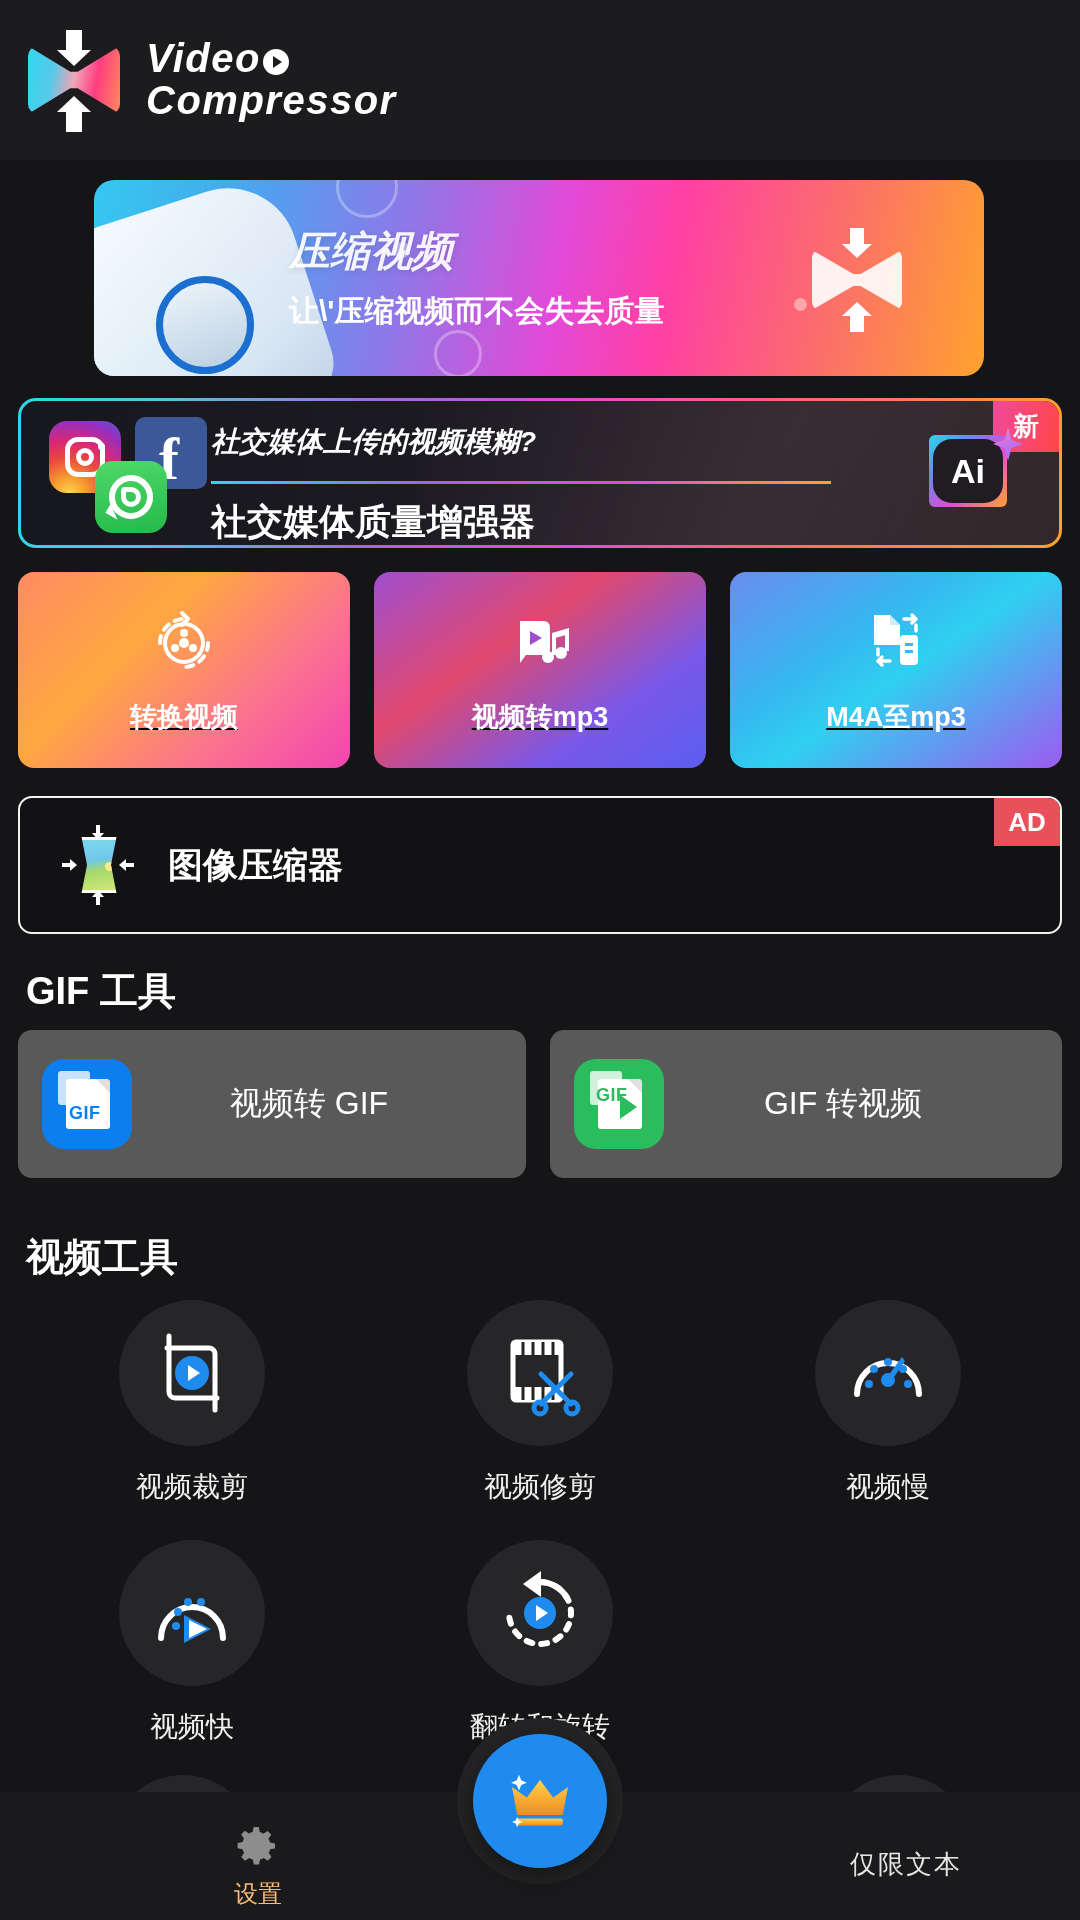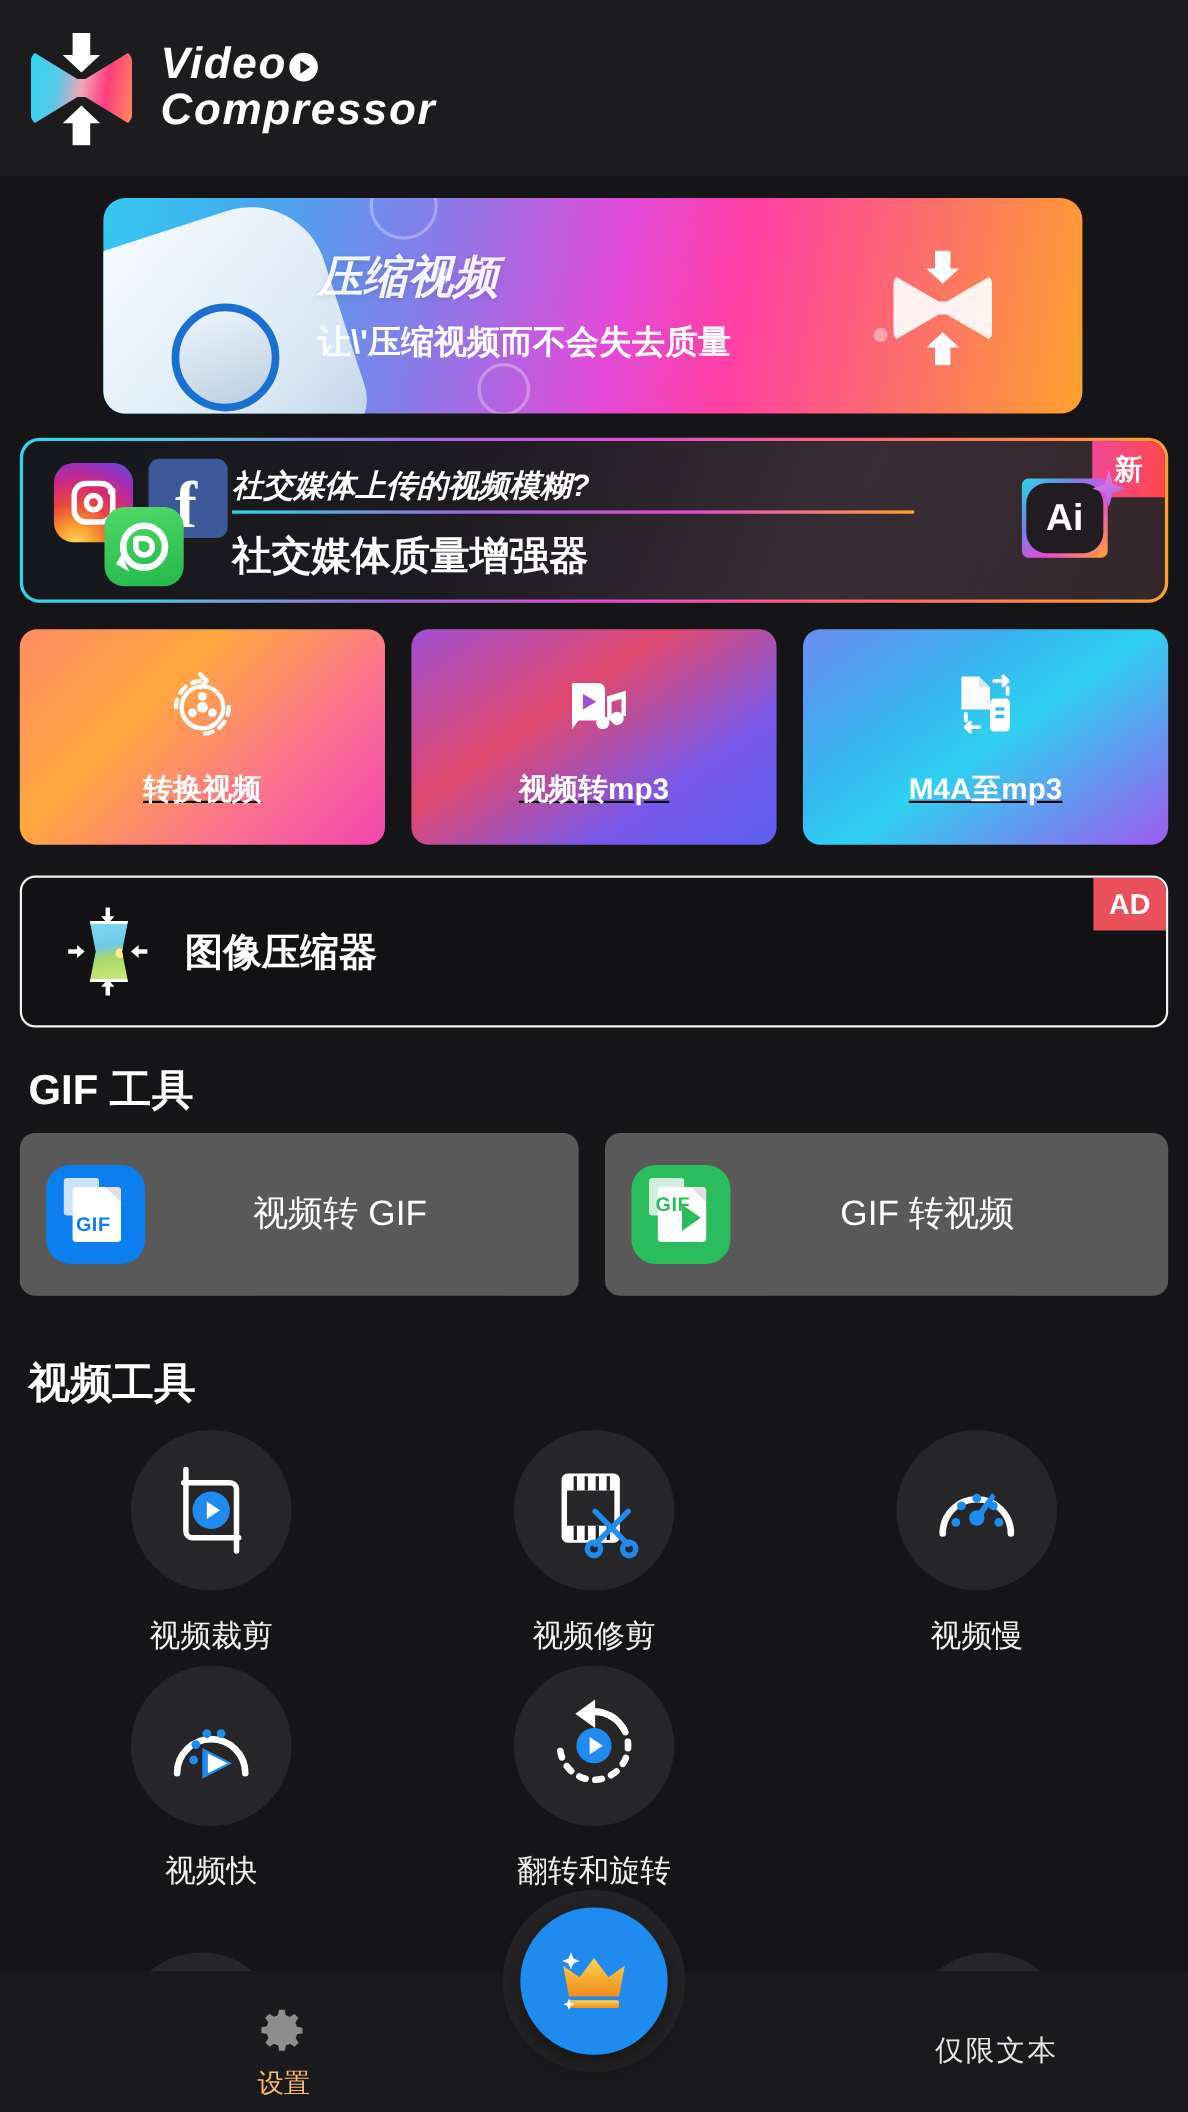--- a/index.html
+++ b/index.html
@@ -118,21 +118,21 @@
   .sq.fb { left: 92px; top: 0px; background: #3b5998; border-radius: 10px; }
   .fb-f { position:absolute; left: 24px; top: 12px; color:#fff; font-size:60px; font-weight:700;
           font-family:"Liberation Serif",serif; line-height:1; }
   .sq.wa { left: 52px; top: 44px; background: linear-gradient(170deg,#4fd968,#25b84b); border-radius: 18px; }
   .wa-c { position:absolute; left:14px; top:14px; width:44px; height:44px; border:6px solid #fff; border-radius:50%; }
   .wa-t { position:absolute; left:12px; top:46px; width:0;height:0;
           border-left:14px solid #fff; border-top:10px solid transparent; border-bottom:0 solid transparent;
           transform: rotate(30deg); }
   .wa-h { position:absolute; left:26px; top:26px; width:20px; height:20px; border:5px solid #fff; border-radius: 4px 10px 10px 10px; }
   .ai-texts { position: absolute; left: 190px; top: 22px; }
-  .ai-q { font-size: 28px; font-style: italic; font-weight: 700; color: #fff; padding-bottom: 3px; }
+  .ai-q { font-size: 28px; font-style: italic; font-weight: 700; color: #fff; padding-bottom: 20px; }
   .ai-rule { width: 620px; height: 3px; background: linear-gradient(90deg,#2ad8e8,#9a6be0,#e24ad8,#ffa22e); }
   .ai-title { margin-top: 14px; font-size: 36px; font-weight: 700; color: #fff; }
   .new-badge {
     position: absolute; right: 0; top: 0; padding: 8px 20px;
     background: linear-gradient(100deg,#f0499a,#ff4747);
     color: #fff; font-size: 26px; font-weight: 700;
     border-radius: 0 15px 0 14px;
   }
   .ai-chip { position: absolute; right: 34px; top: 26px; width: 96px; height: 88px; }
   .ai-box {
@@ -213,21 +213,21 @@
       background: rgba(0,0,0,.12); clip-path: polygon(0 0,100% 100%,100% 0); }
   .gifback { position:absolute; left:16px; top:12px; width:32px; height:34px; background:rgba(255,255,255,.78); border-radius:3px; }
   .giftxt { position:absolute; left:27px; top:44px; font-size:18px; font-weight:700; color:#0b7ff0; letter-spacing:.5px; }
   .giftxt.gr { color:#2bbc5d; }
   .gifplay { position:absolute; left:46px; top:36px; width:0;height:0;
       border-left:17px solid #2bbc5d; border-top:12px solid transparent; border-bottom:12px solid transparent; }
   .gif-label { flex: 1; text-align: center; color: #fff; font-size: 32px; font-weight: 400; padding-right: 40px; }
 
   
   .tools-grid { position: absolute; left: 18px; top: 1300px; width: 1044px;
-     display: grid; grid-template-columns: repeat(3,1fr); row-gap: 8px; text-align: center; }
+     display: grid; grid-template-columns: repeat(3,1fr); row-gap: 34px; text-align: center; }
   .tool { display: flex; flex-direction: column; align-items: center; }
   .tool-circle {
     width: 146px; height: 146px; border-radius: 50%; background: #262628;
     display: flex; align-items: center; justify-content: center; position: relative;
   }
   .tool-label { margin-top: 22px; color: #f0f0f0; font-size: 28px; }
 
   
   .bottom-bar {
     position: absolute; left: 0; bottom: 0; width: 1080px; height: 128px;

